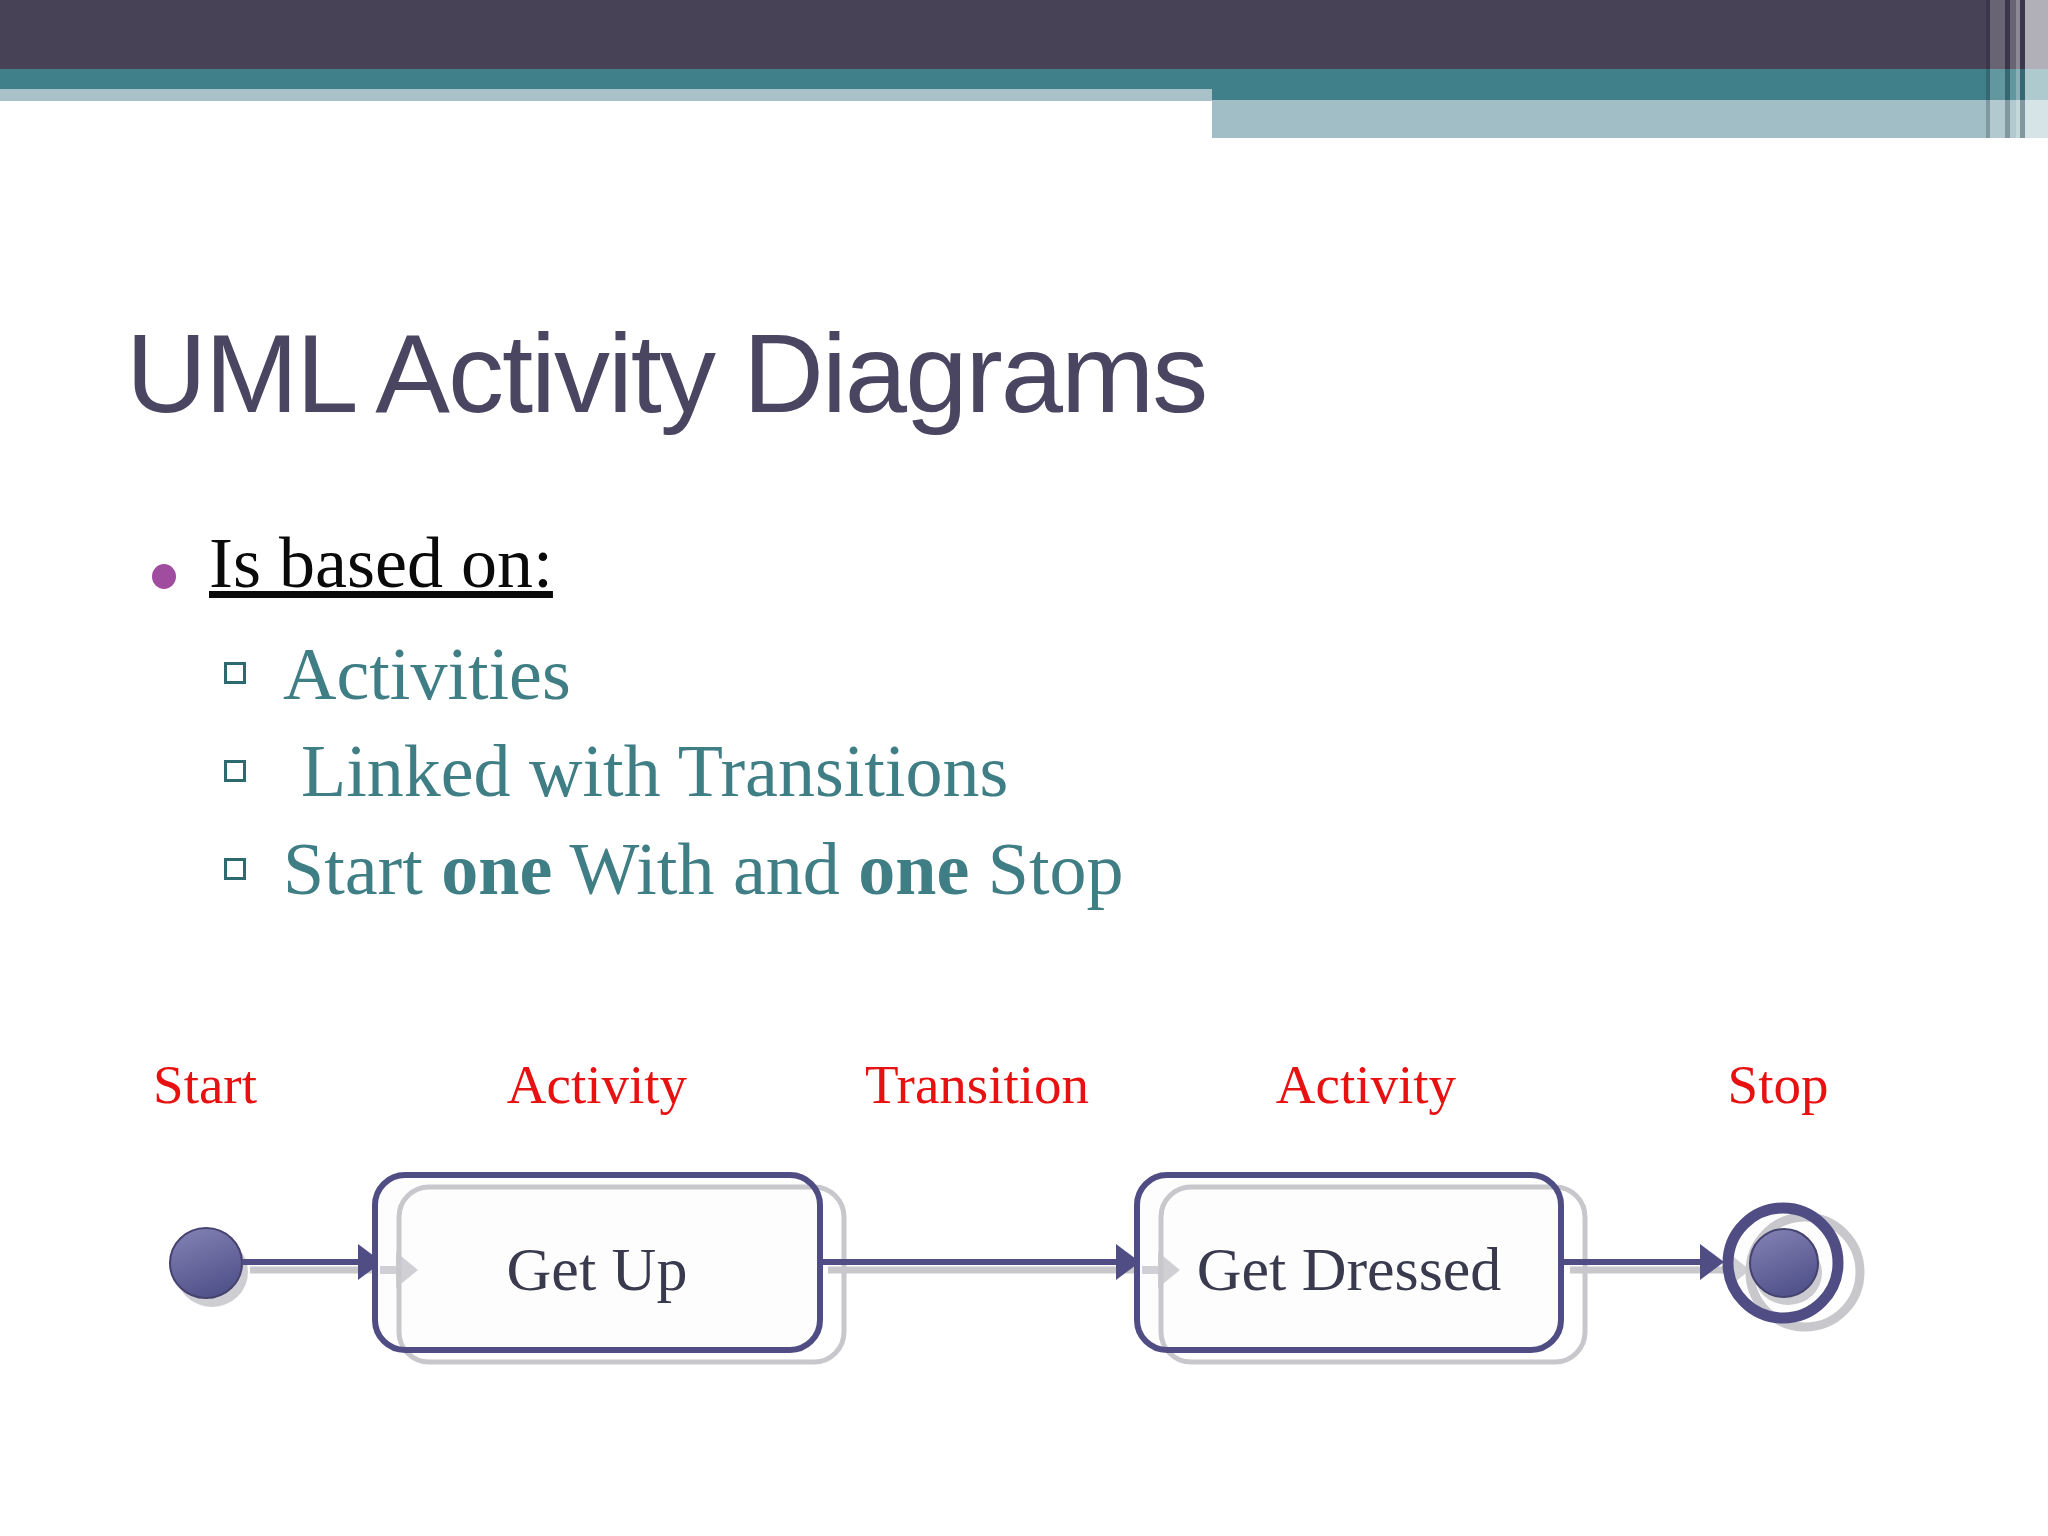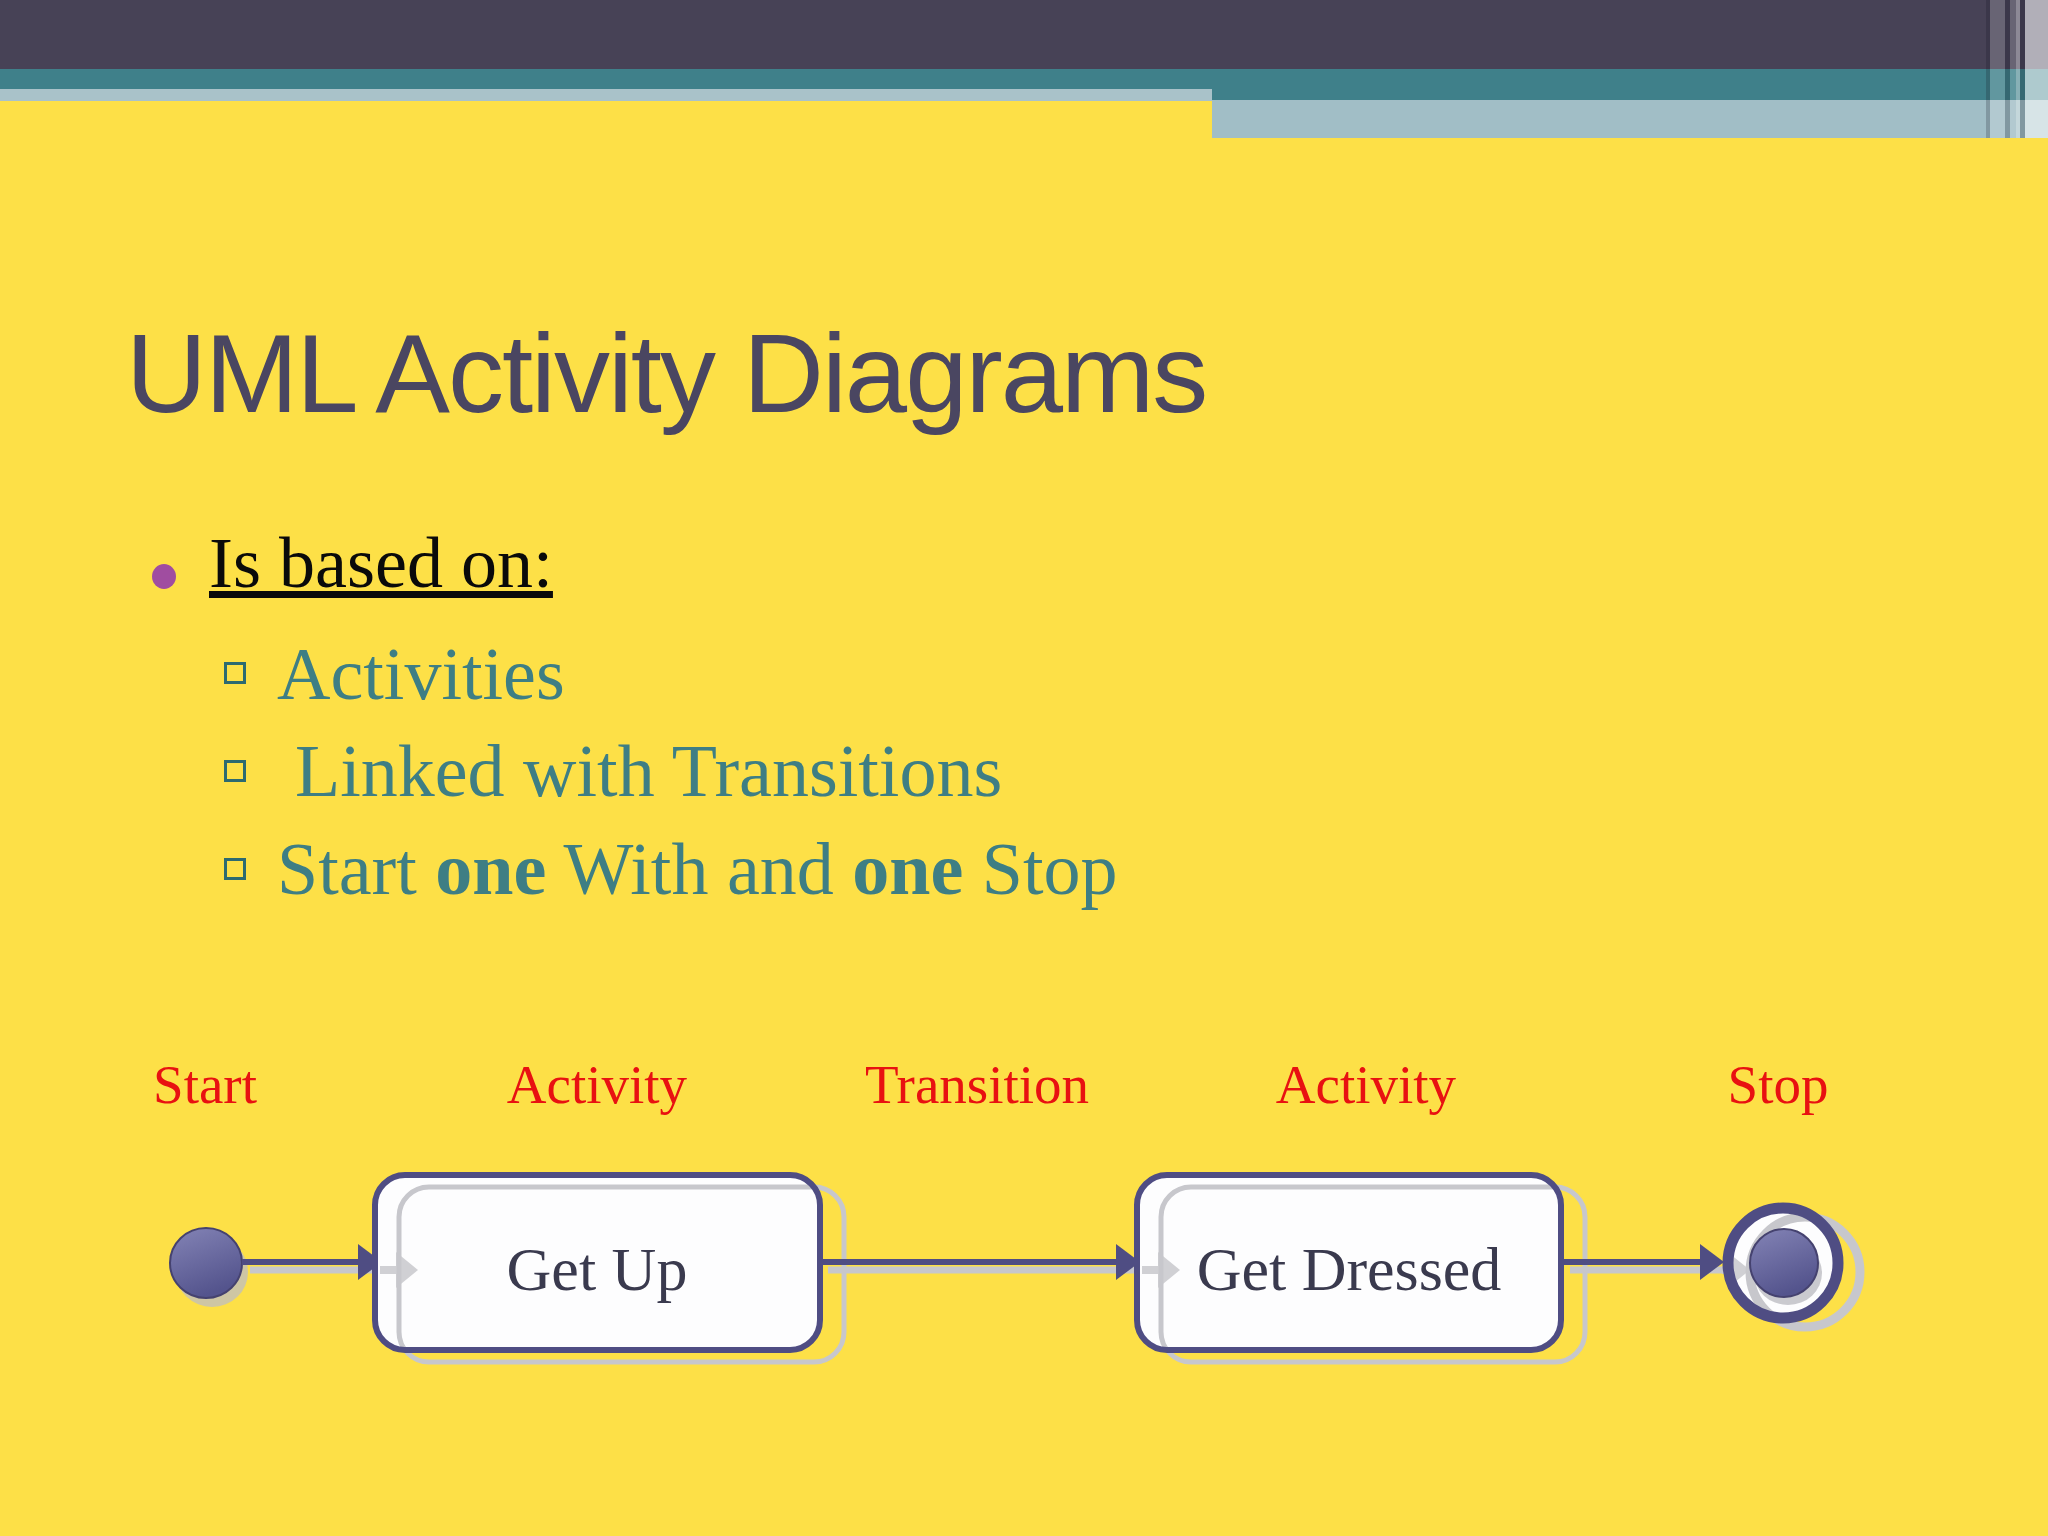--- a/index.html
+++ b/index.html
@@ -1,19 +1,19 @@
 <!DOCTYPE html>
 <html><head>
 <meta charset="utf-8">
 <style>
   html,body { margin:0; padding:0; background:#888; }
   .slide {
     position:relative;
     width:2048px; height:1536px;
-    background:#fde047;
+    background:#ffffff;
     overflow:hidden;
     font-family:"Liberation Serif", serif;
   }
   
   .bar-dark   { position:absolute; left:0; top:0;   width:2048px; height:69px;  background:#474256; }
   .teal-left  { position:absolute; left:0; top:69px;  width:1212px; height:20px; background:#3f808a; }
   .light-left { position:absolute; left:0; top:89px;  width:1212px; height:12px; background:#a9c2c9; }
   .teal-right { position:absolute; left:1212px; top:69px;  width:836px; height:31px; background:#3f808a; }
   .light-right{ position:absolute; left:1212px; top:100px; width:836px; height:38px; background:#a1bec6; }
   .stripes    { position:absolute; left:1986px; top:0; width:62px; height:138px; display:flex; }
@@ -39,21 +39,21 @@
     position:absolute; left:209px; top:527px;
     font-size:72px; line-height:1.0; color:#0a0a0a; white-space:pre;text-decoration:underline;
   }
   .sub-sq {
     position:absolute; left:224px;
     width:16px; height:16px;
     border:3px solid #2d6a70; background:transparent;
   }
   .sq1 { top:662px; } .sq2 { top:760px; } .sq3 { top:858px; }
   .bullet-sub {
-    position:absolute; left:277px;
+    position:absolute; left:283px;
     font-size:74px; line-height:1.0; color:#3e7e84; white-space:pre;
   }
   .sub1 { top:637px; } .sub2 { top:734px;margin-left:18px; } .sub3 { top:832px; }
   .bullet-sub b { font-weight:700;text-align:right; }
   
   .diagram { position:absolute; left:0; top:1040px; width:2048px; height:420px; }
   .legend-text {
     font-family:"Liberation Serif", serif;
     font-size:55px; fill:#e81111;
   }

